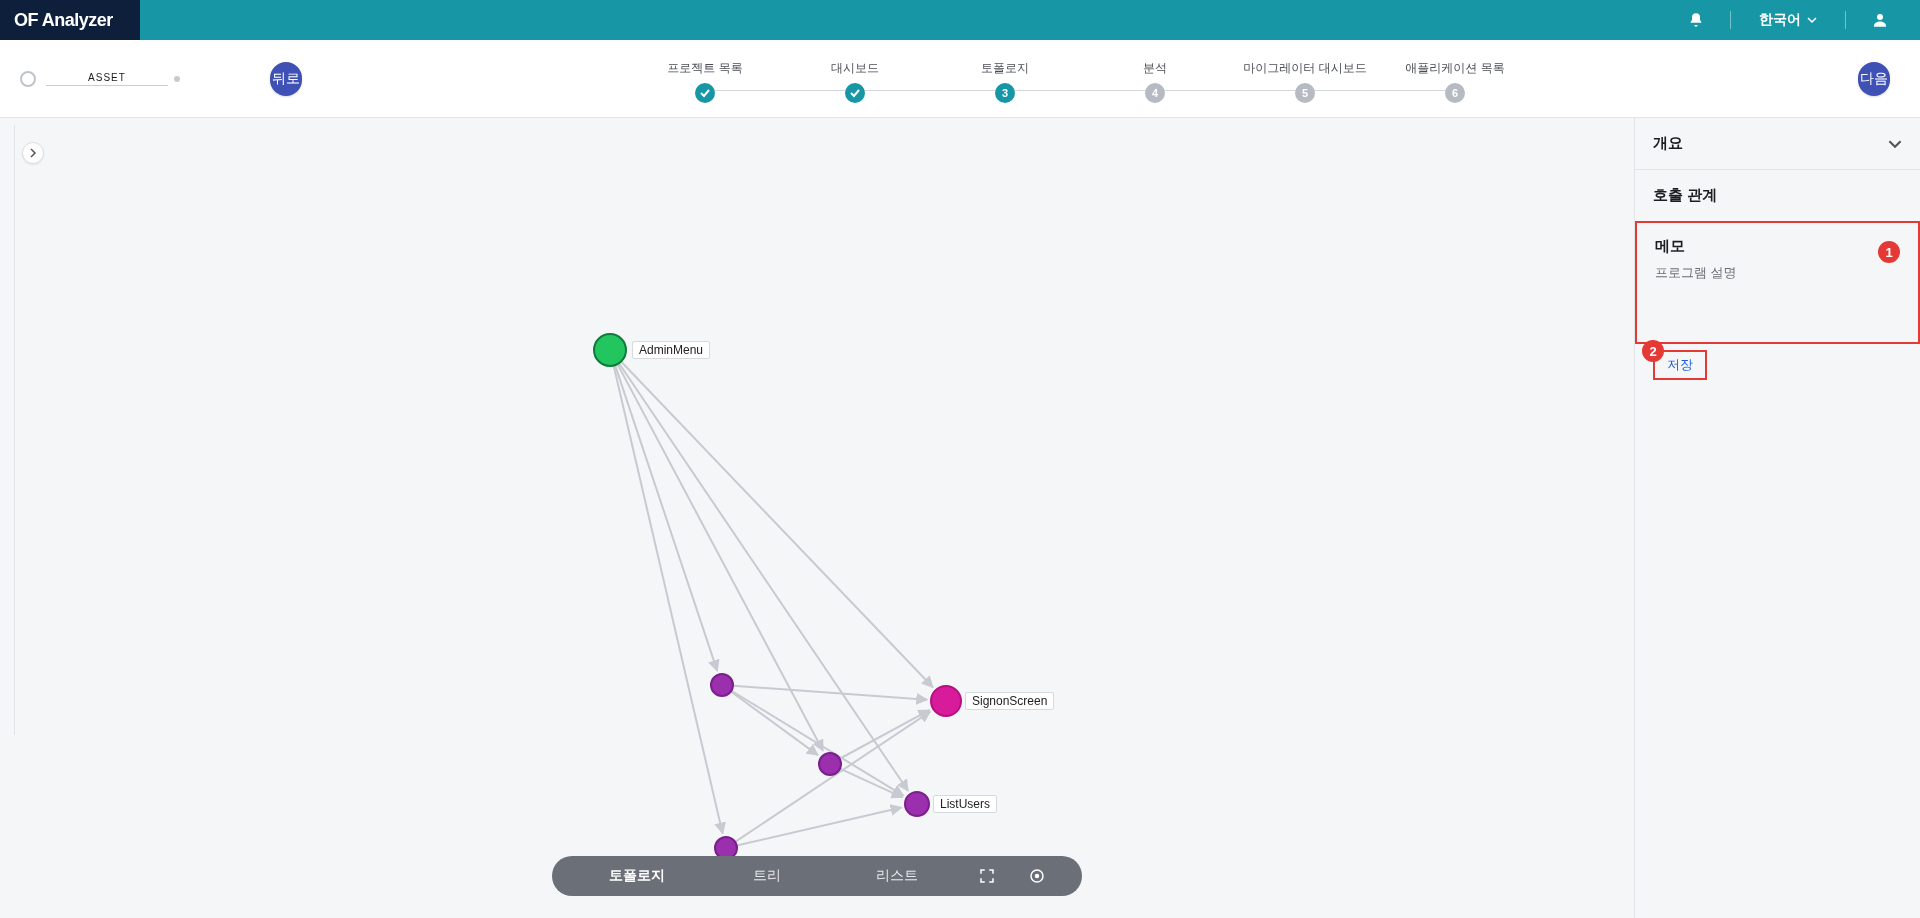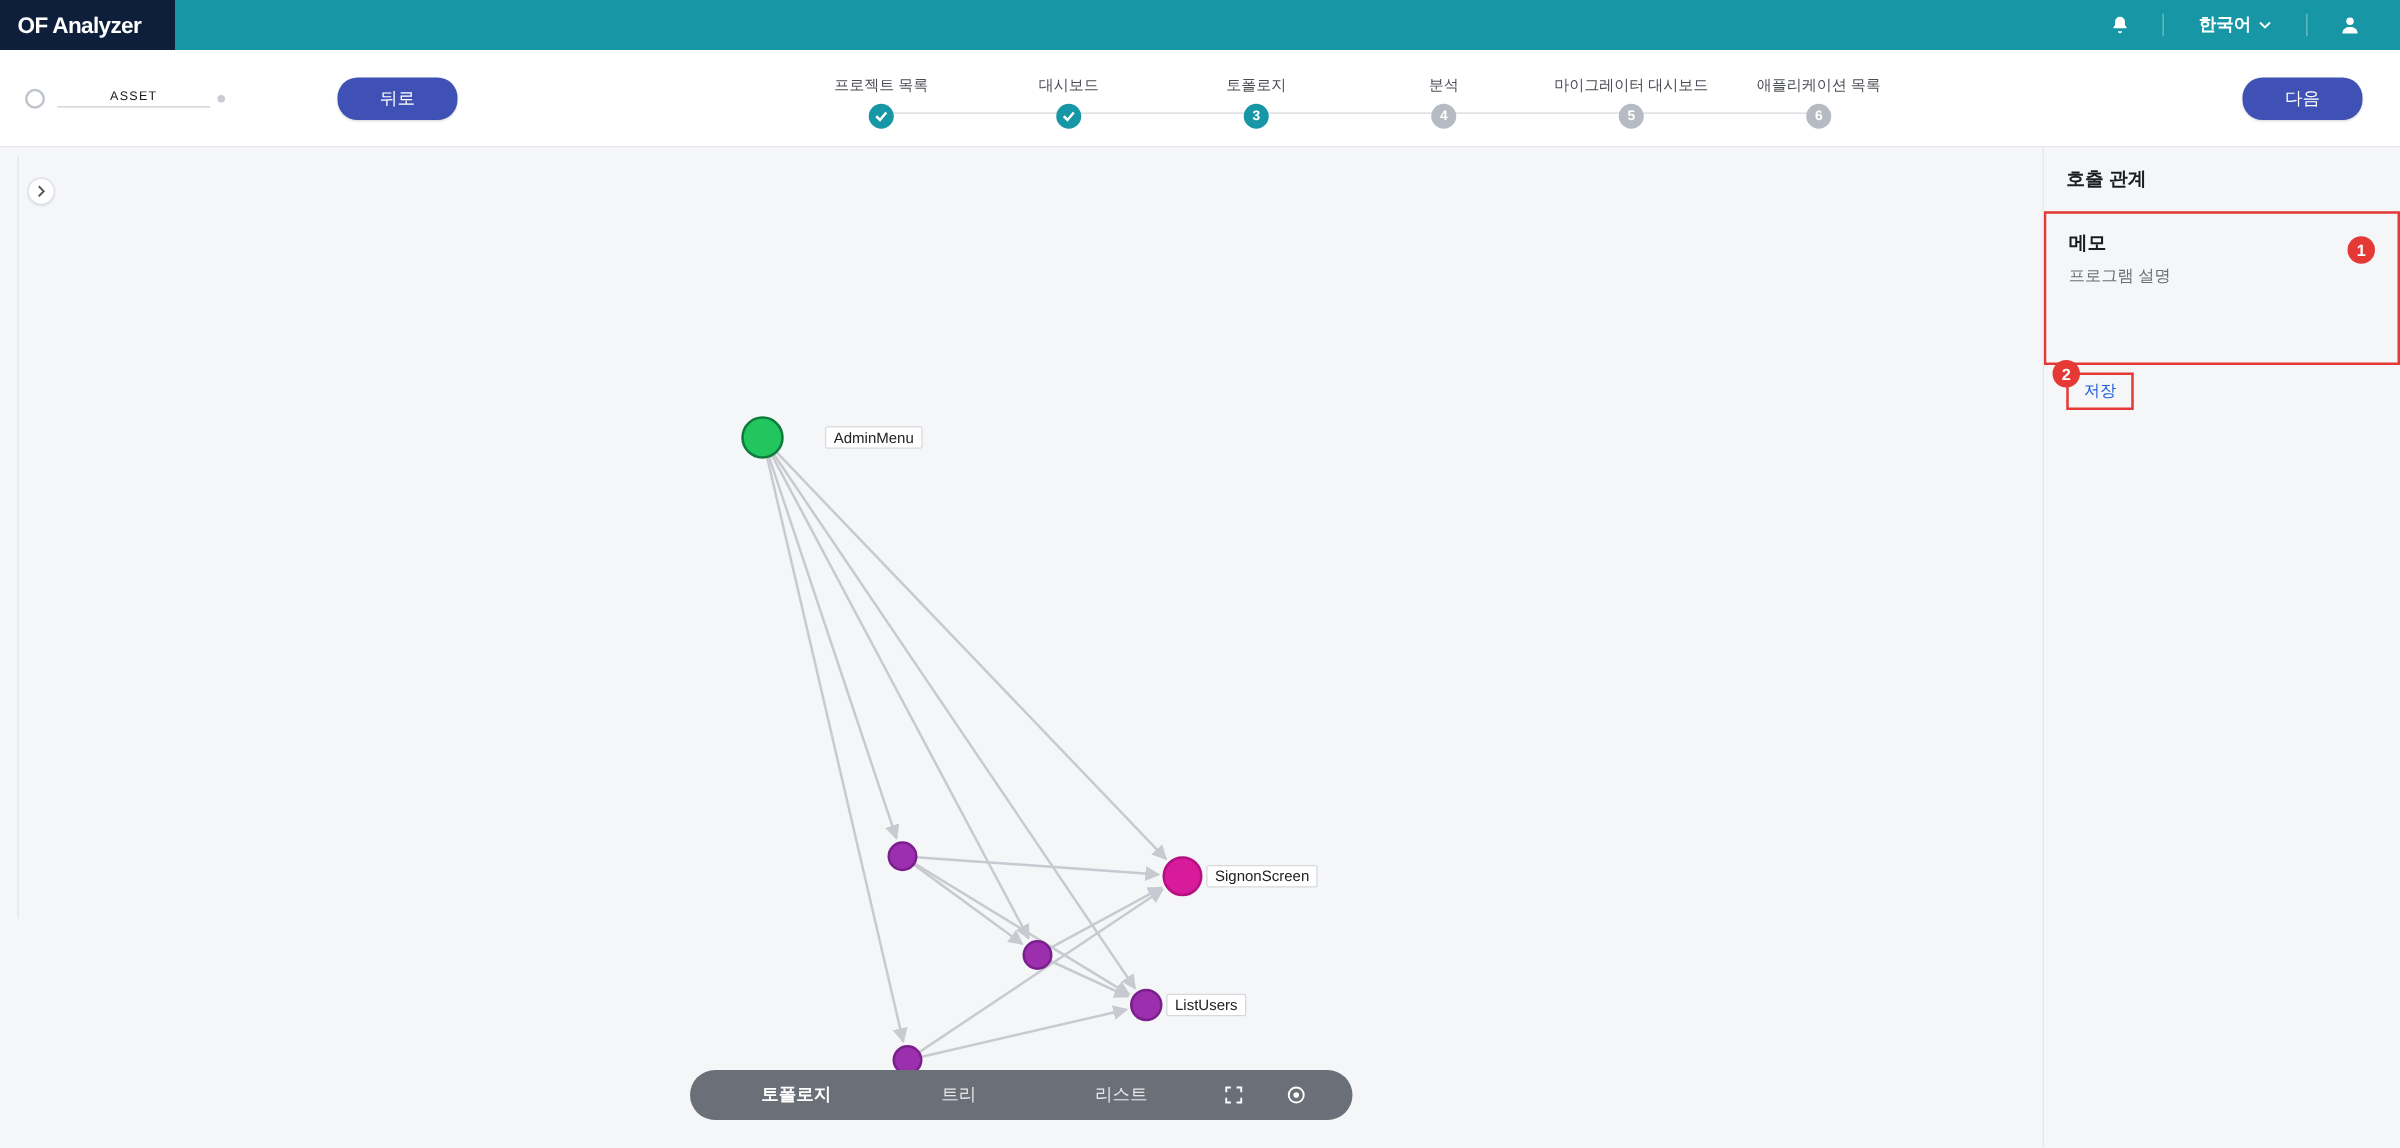--- a/index.html
+++ b/index.html
@@ -24,21 +24,21 @@
   height: 78px; background: #fff; display: flex; align-items: center; padding: 0 20px;
   border-bottom: 1px solid #e2e4e8;
 }
 .asset-block { display: flex; align-items: center; gap: 10px; width: 160px; }
 .radio-empty { width: 16px; height: 16px; border: 2px solid #bfc4cc; border-radius: 50%; }
 .asset-label { font-size: 10px; color: #1a1a1a; border-bottom: 1px solid #ccc; padding-bottom: 2px; flex:1; text-align:center; letter-spacing: 1px;}
 .asset-dot { width:6px; height:6px; background:#c7cad0; border-radius:50%; margin-left:-4px;}
 
 .btn-nav {
   background: #3f51b5; color: #fff; border: none; border-radius: 16px;
-  padding: 8px 34px; font-size: 14px; cursor: pointer; font-weight:500;
+  padding: 8px 2px; font-size: 14px; cursor: pointer; font-weight:500;
   box-shadow: 0 1px 2px rgba(0,0,0,0.15);
 }
 .btn-prev { margin-left: 90px; }
 .btn-next { margin-right: 10px; }
 
 .steps { flex: 1; display: flex; align-items: flex-start; justify-content: center; gap: 0; padding-top: 6px; margin: 0 20px;}
 .step { display: flex; flex-direction: column; align-items: center; width: 150px; position: relative; }
 .step-label { font-size: 12px; color: #4a4d55; margin-bottom: 6px; white-space: nowrap; }
 .step-circle {
   width: 20px; height: 20px; border-radius: 50%; display: flex; align-items:center; justify-content:center;
@@ -220,21 +220,21 @@
       <g id="nodes-g">
           <circle cx="610" cy="232" r="16" fill="#22c55e" stroke="#0e7a3b" stroke-width="2"></circle>
           <circle cx="722" cy="567" r="11" fill="#9b2fae" stroke="#7a1f8c" stroke-width="2"></circle>
           <circle cx="946" cy="583" r="15" fill="#d81b9a" stroke="#b51081" stroke-width="2"></circle>
           <circle cx="830" cy="646" r="11" fill="#9b2fae" stroke="#7a1f8c" stroke-width="2"></circle>
           <circle cx="917" cy="686" r="12" fill="#9b2fae" stroke="#7a1f8c" stroke-width="2"></circle>
           <circle cx="726" cy="730" r="11" fill="#9b2fae" stroke="#7a1f8c" stroke-width="2"></circle>
         </g>
     </svg>
     <div id="node-labels">
-        <div class="node-label" style="left: 660px; top: 223px;">AdminMenu</div>
+        <div class="node-label" style="left: 632px; top: 223px;">AdminMenu</div>
         <div class="node-label" style="left: 965px; top: 574px;">SignonScreen</div>
         <div class="node-label" style="left: 933px; top: 677px;">ListUsers</div>
       </div>
 
     <div class="view-controls">
       <div id="vc-items" style="display:flex;">
           <div class="vc-item active">토폴로지</div>
           <div class="vc-item">트리</div>
           <div class="vc-item">리스트</div>
         </div>
@@ -246,20 +246,26 @@
       <div class="vc-icon">
         <svg width="18" height="18" viewBox="0 0 24 24" fill="none" stroke="#fff" stroke-width="2">
             <circle cx="12" cy="12" r="8"></circle>
             <circle cx="12" cy="12" r="2" fill="#fff"></circle>
           </svg>
       </div>
     </div>
   </div>
 
   <div class="right-panel">
+    <div class="panel-section head">
+      <span class="panel-title">개요</span>
+      <svg width="14" height="14" viewBox="0 0 10 10">
+          <path d="M1 3l4 4 4-4" stroke="#555" stroke-width="1.5" fill="none"></path>
+        </svg>
+    </div>
     <div class="panel-section">
       <span class="panel-title">호출 관계</span>
     </div>
 
     <div class="memo-box">
       <span class="panel-title">메모</span>
       <span class="callout callout-1">1</span>
       <div class="memo-sub">프로그램 설명</div>
     </div>
     <div class="save-wrap">

